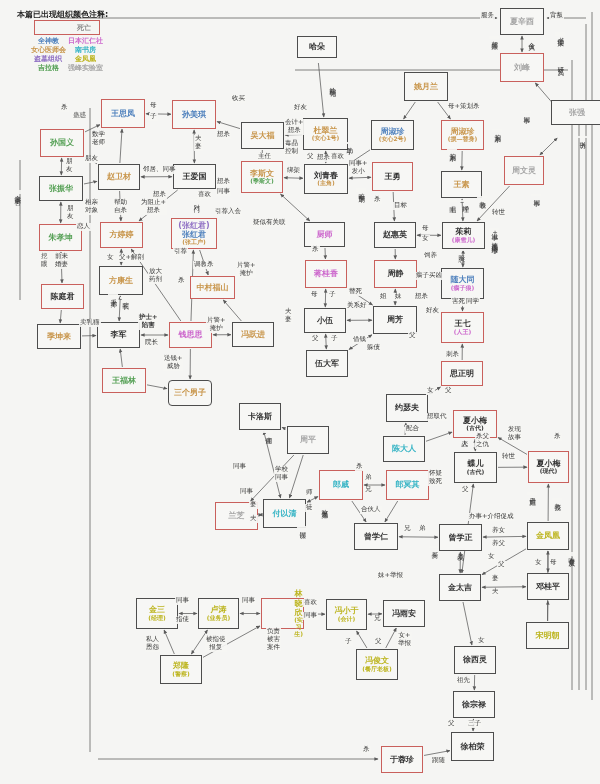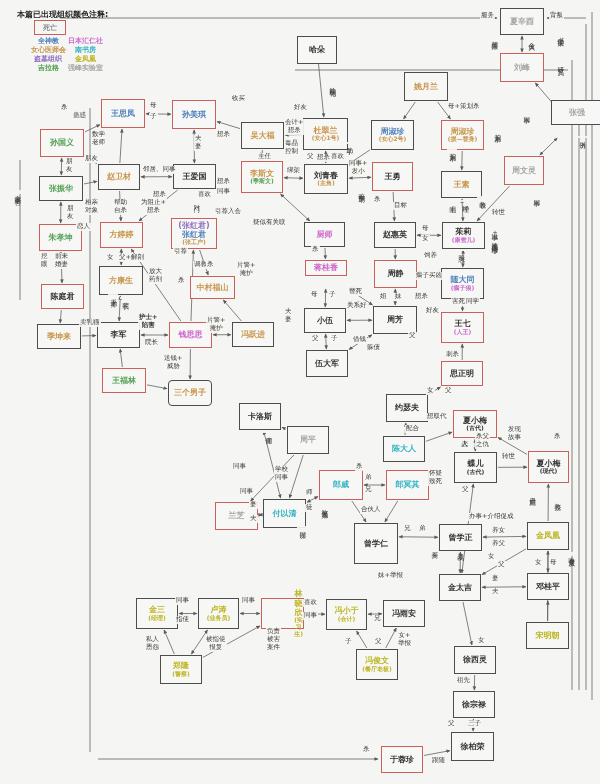--- a/index.html
+++ b/index.html
@@ -11,21 +11,21 @@
         align-items:center;font-weight:bold;font-size:8px;line-height:1.15;text-align:center;}
   .node.death{border:1.2px solid #c9605c;}
   .node.rounded{border-radius:4px;}
   .node .sub{font-size:6px;font-weight:bold;}
   .elabel{position:absolute;z-index:4;font-size:6.5px;color:#3a3a3a;line-height:1.2;
           background:rgba(245,245,243,.92);padding:0 1px;white-space:pre-line;text-align:center;}
   .elabel.v{writing-mode:vertical-rl;letter-spacing:1px;}
   #title{position:absolute;left:17px;top:9px;font-size:8px;font-weight:bold;color:#222;z-index:5;}
   .lg{position:absolute;z-index:5;font-size:7px;font-weight:bold;}
   #deathbox{position:absolute;z-index:5;border:1.2px solid #c9605c;color:#8a8a8a;
-            font-size:7px;font-weight:bold;display:flex;align-items:center;justify-content:center;}
+            font-size:7px;font-weight:bold;display:flex;align-items:center;justify-content:center;padding-left:34px;}
 </style>
 </head>
 <body>
 
 <svg id="edges" width="600" height="784">
   <defs>
     <marker id="arr" viewBox="0 0 8 8" refX="7" refY="4" markerWidth="5.5" markerHeight="5.5" orient="auto-start-reverse">
       <path d="M0,0.5 L8,4 L0,7.5 z" fill="#5a5a5a"></path>
     </marker>
   </defs>
@@ -142,21 +142,21 @@
     <div class="lg" style="left: 38px; top: 36px; color: rgb(79, 129, 189);">全神教</div>
     <div class="lg" style="left: 68px; top: 36px; color: rgb(204, 102, 204);">日本汇仁社</div>
     <div class="lg" style="left: 31px; top: 45px; color: rgb(200, 149, 74);">女心医师会</div>
     <div class="lg" style="left: 75px; top: 45px; color: rgb(51, 179, 196);">南书房</div>
     <div class="lg" style="left: 34px; top: 54px; color: rgb(143, 111, 196);">盗墓组织</div>
     <div class="lg" style="left: 75px; top: 54px; color: rgb(189, 181, 31);">金凤凰</div>
     <div class="lg" style="left: 38px; top: 63px; color: rgb(85, 160, 85);">吉拉格</div>
     <div class="lg" style="left: 68px; top: 63px; color: rgb(166, 166, 166);">强峰实验室</div>
   </div>
 <div id="nodes">
-    <div class="node" style="left: 297px; top: 36px; width: 40px; height: 28px; color: rgb(51, 51, 51);">
+    <div class="node" style="left: 297px; top: 36px; width: 40px; height: 22px; color: rgb(51, 51, 51);">
       <div>哈朵</div>
     </div>
     <div class="node" style="left: 500px; top: 8px; width: 44px; height: 27px; color: rgb(166, 166, 166);">
       <div>夏辛酉</div>
     </div>
     <div class="node death" style="left: 500px; top: 53px; width: 44px; height: 29px; color: rgb(166, 166, 166);">
       <div>刘峰</div>
     </div>
     <div class="node" style="left: 551px; top: 100px; width: 52px; height: 25px; color: rgb(166, 166, 166);">
       <div>张强</div>
@@ -222,21 +222,21 @@
     </div>
     <div class="node" style="left: 173px; top: 164px; width: 43px; height: 25px; color: rgb(51, 51, 51);">
       <div>王爱国</div>
     </div>
     <div class="node" style="left: 304px; top: 222px; width: 41px; height: 25px; color: rgb(204, 102, 204);">
       <div>厨师</div>
     </div>
     <div class="node" style="left: 374px; top: 222px; width: 42px; height: 26px; color: rgb(51, 51, 51);">
       <div>赵惠英</div>
     </div>
-    <div class="node death" style="left: 305px; top: 260px; width: 42px; height: 16px; color: rgb(204, 102, 204);">
+    <div class="node death" style="left: 305px; top: 260px; width: 42px; height: 28px; color: rgb(204, 102, 204);">
       <div>蒋桂香</div>
     </div>
     <div class="node death" style="left: 374px; top: 260px; width: 43px; height: 28px; color: rgb(51, 51, 51);">
       <div>周静</div>
     </div>
     <div class="node" style="left: 304px; top: 308px; width: 42px; height: 25px; color: rgb(51, 51, 51);">
       <div>小伍</div>
     </div>
     <div class="node" style="left: 373px; top: 306px; width: 44px; height: 28px; color: rgb(51, 51, 51);">
       <div>周芳</div>
@@ -323,21 +323,21 @@
     </div>
     <div class="node" style="left: 263px; top: 499px; width: 43px; height: 29px; color: rgb(51, 179, 196);">
       <div>付以清</div>
     </div>
     <div class="node death" style="left: 319px; top: 470px; width: 44px; height: 30px; color: rgb(51, 179, 196);">
       <div>郎威</div>
     </div>
     <div class="node death" style="left: 386px; top: 470px; width: 43px; height: 30px; color: rgb(51, 179, 196);">
       <div>郎冥其</div>
     </div>
-    <div class="node" style="left: 354px; top: 523px; width: 44px; height: 41px; color: rgb(51, 51, 51);">
+    <div class="node" style="left: 354px; top: 523px; width: 44px; height: 27px; color: rgb(51, 51, 51);">
       <div>曾学仁</div>
     </div>
     <div class="node" style="left: 136px; top: 598px; width: 42px; height: 31px; color: rgb(189, 181, 31);">
       <div>金三</div>
       <div class="sub" style="color: rgb(189, 181, 31);">(经理)</div>
     </div>
     <div class="node" style="left: 198px; top: 598px; width: 41px; height: 31px; color: rgb(189, 181, 31);">
       <div>卢涛</div>
       <div class="sub" style="color: rgb(189, 181, 31);">(业务员)</div>
     </div>

